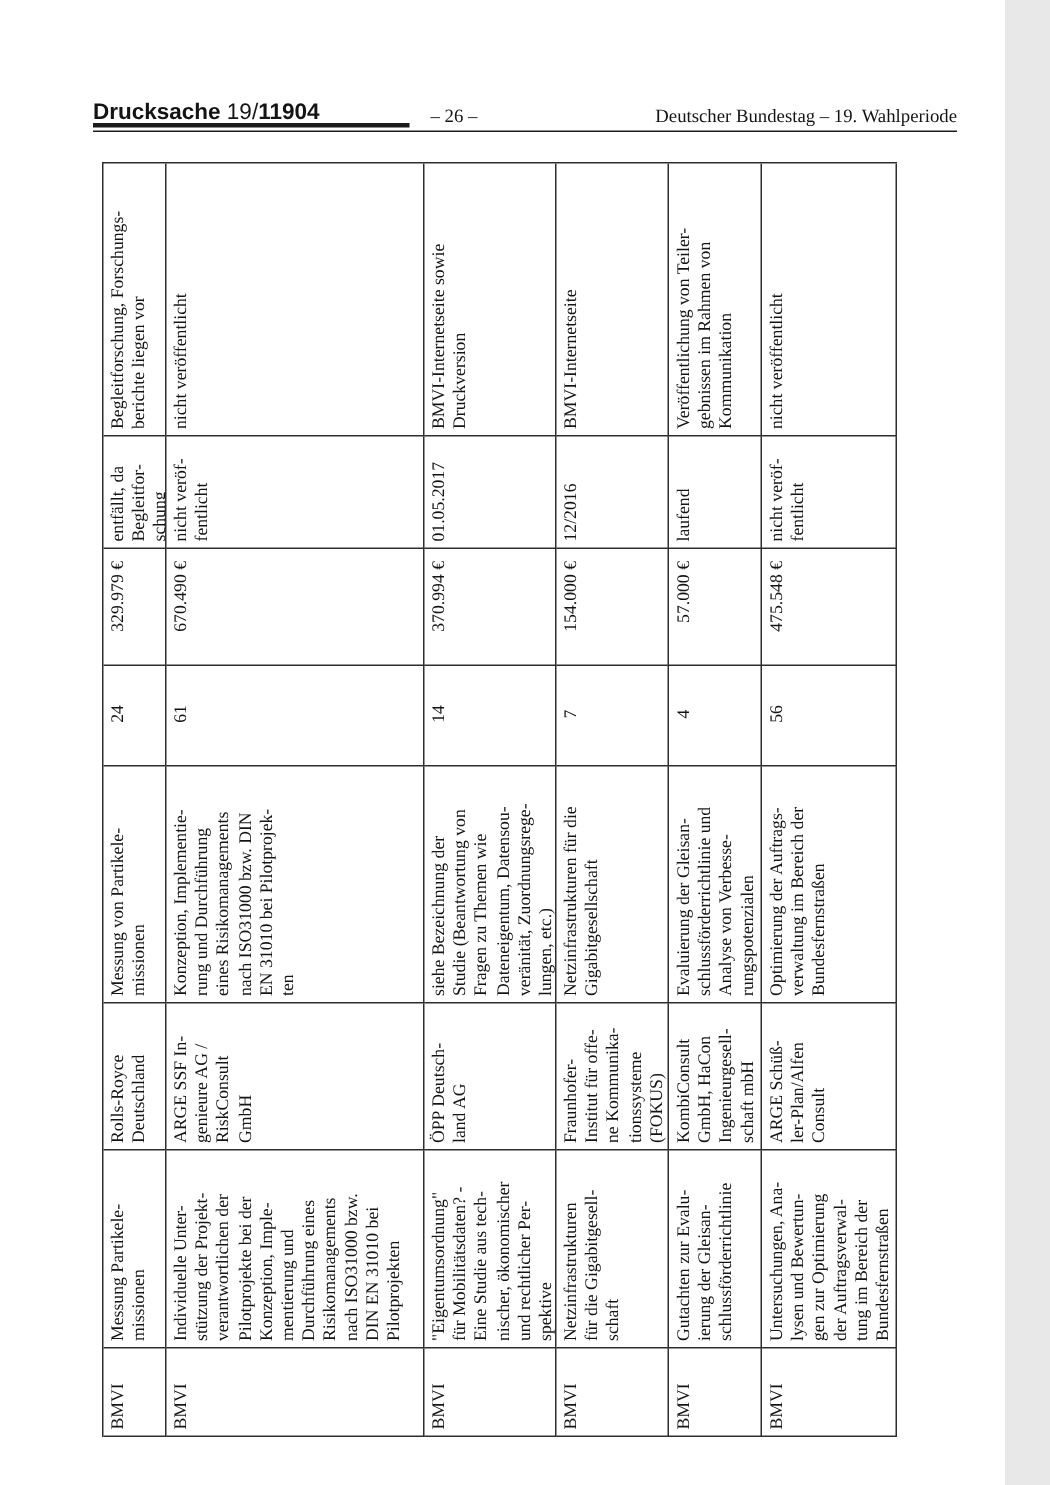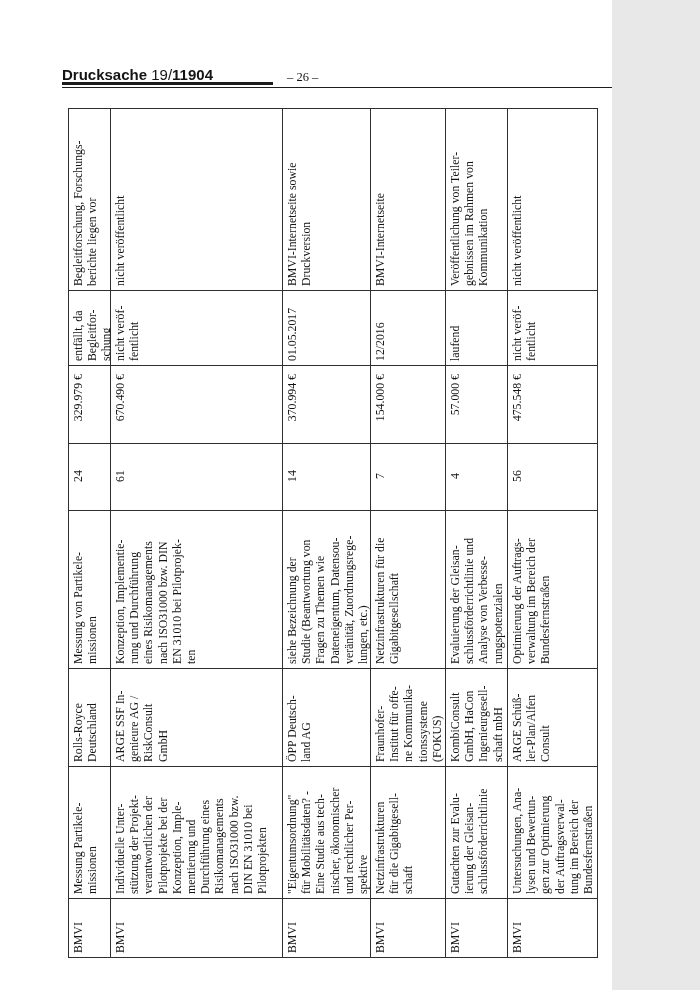--- a/index.html
+++ b/index.html
@@ -1,16 +1,16 @@
 <!DOCTYPE html>
 <html><head>
 <meta charset="utf-8">
 <style>
   html,body{margin:0;padding:0;background:#e8e8e8;}
-  #page{position:relative;width:612px;height:990px;background:#ffffff;overflow:hidden;
+  #page{position:relative;width:670px;height:990px;background:#ffffff;overflow:hidden;
         font-family:"Liberation Serif",serif;color:#141414;}
 
   
   .hdr-left{position:absolute;left:62px;top:66px;font-family:"Liberation Sans",sans-serif;
             font-size:15px;white-space:nowrap;}
   .hdr-left .b{font-weight:bold;}
   .hdr-center{position:absolute;left:287px;top:70px;width:100px;text-align:left;font-size:12.5px;}
   .hdr-right{position:absolute;left:388px;top:70px;width:250px;text-align:right;font-size:12.5px;white-space:nowrap;}
   .rule-thick{position:absolute;left:62px;top:82px;width:211px;height:2.5px;background:#1c1c1c;}
   .rule-thin{position:absolute;left:62px;top:87px;width:576px;height:1.2px;background:#1c1c1c;}
@@ -34,20 +34,21 @@
   .ar{text-align:right;padding-right:8px;}   
   .ac{text-align:center;}                    
 </style>
 </head>
 <body>
 
 <div id="page">
 
   <div class="hdr-left"><span class="b">Drucksache</span><span> </span><span>19/</span><span class="b">11904</span></div>
   <div class="hdr-center">– 26 –</div>
+  <div class="hdr-right">Deutscher Bundestag – 19. Wahlperiode</div>
   <div class="rule-thick"></div>
   <div class="rule-thin"></div>
 
   <div id="tbl">
 
     <div class="cell">
         <div class="rot bw1 rh1">Begleitforschung, Forschungs-
 berichte liegen vor</div>
       </div>
     <div class="cell">

